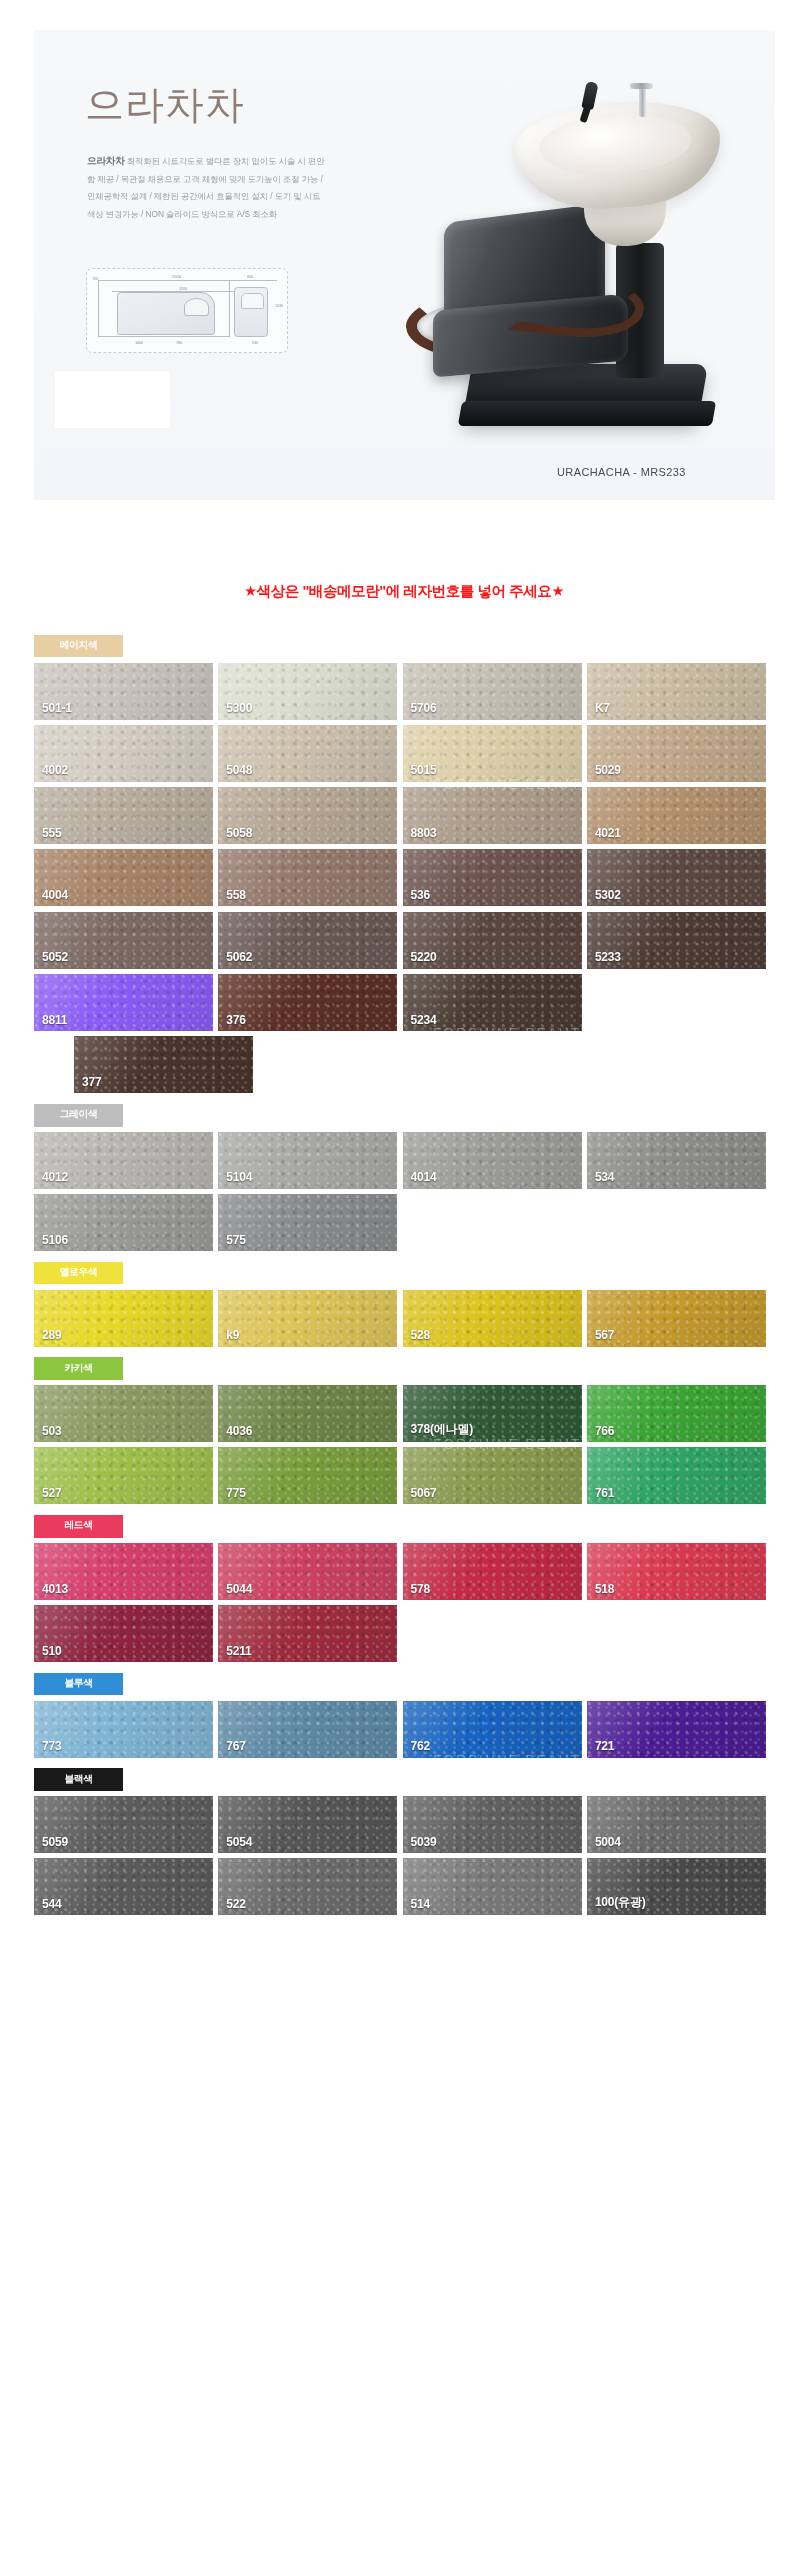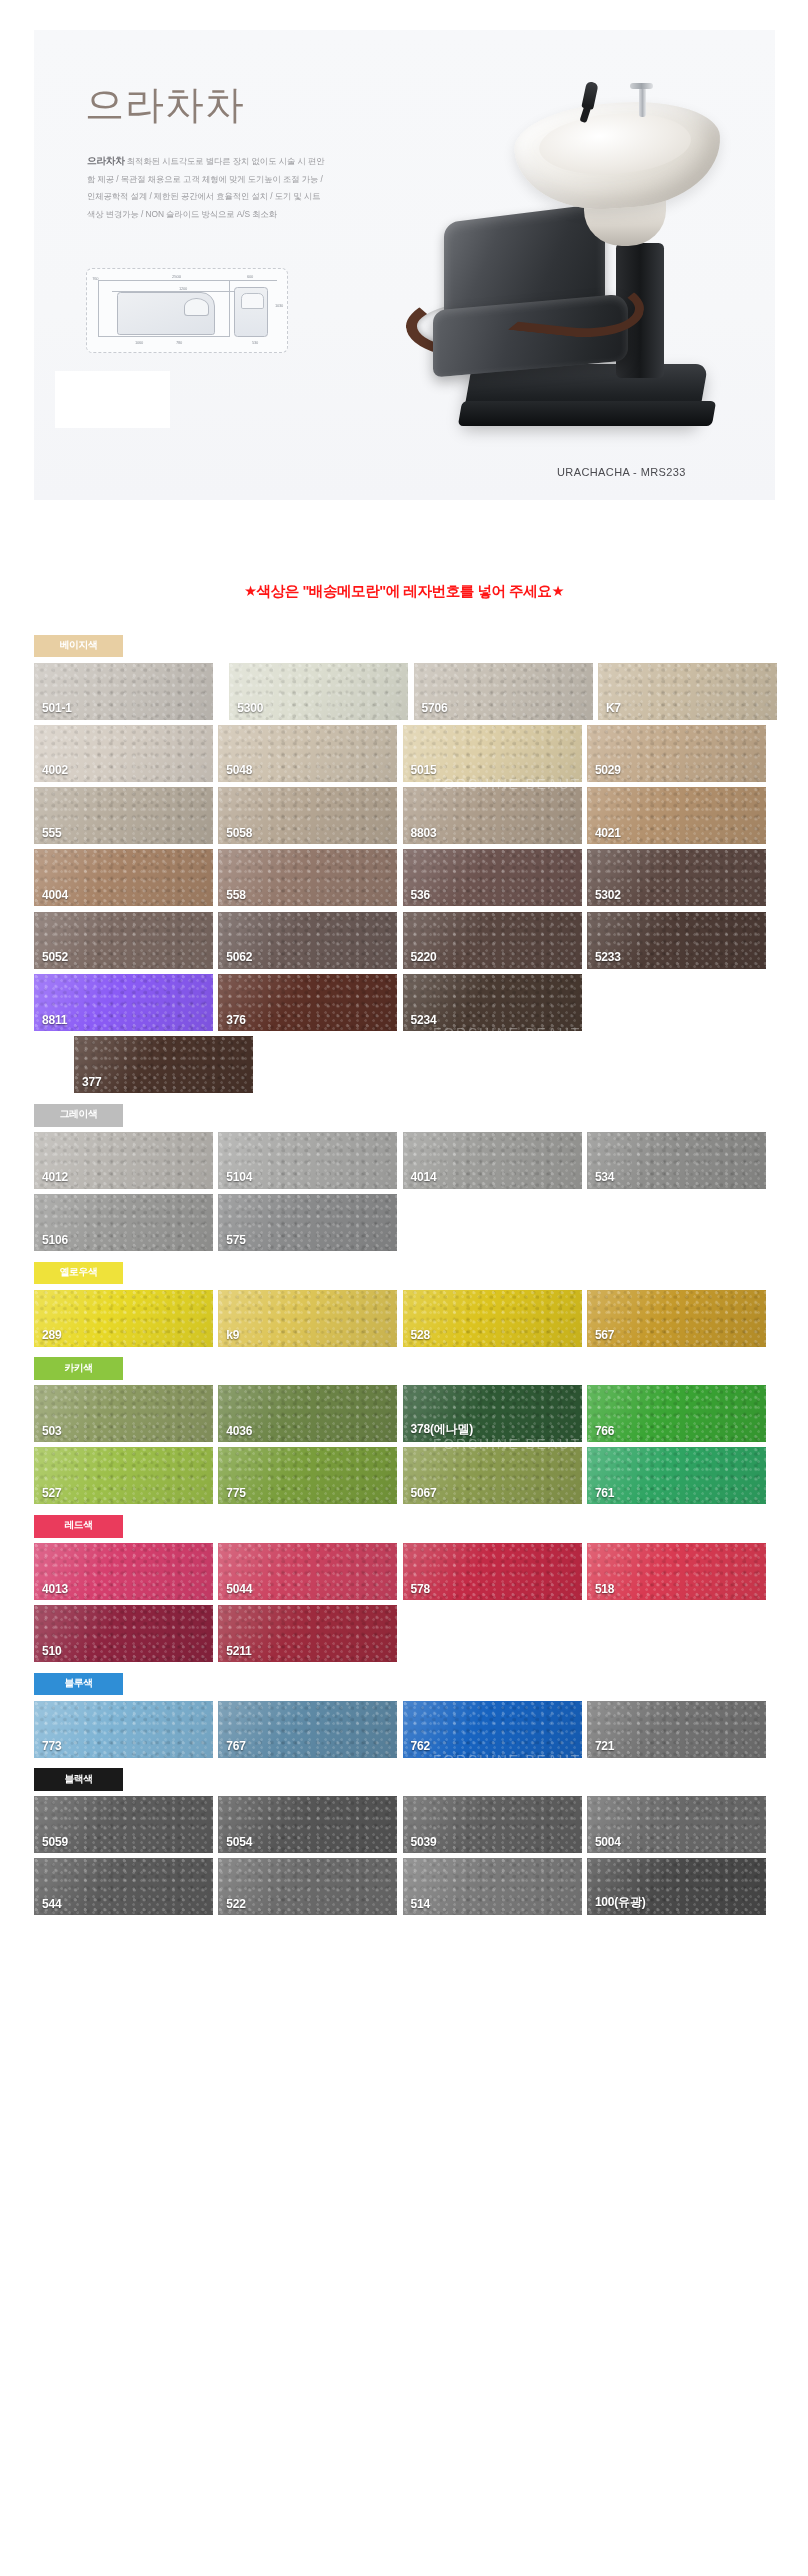--- a/index.html
+++ b/index.html
@@ -383,21 +383,21 @@
 
   <section class="catalog">
     <div class="catalog-heading">★색상은 "배송메모란"에 레자번호를 넣어 주세요★</div>
     <div id="groups-root">
         <div class="group"><div class="group-tag" style="background: rgb(232, 207, 163); color: rgb(255, 255, 255);">베이지색</div><div class="swatch-grid" style="position: relative;">
             <div class="swatch" style="background: rgb(201, 196, 189);">
               <div class="grain"></div>
               <div class="sheen"></div>
               <span class="swatch-code">501-1</span>
             </div>
-            <div class="swatch" style="background: rgb(220, 222, 208); margin-left: 11px;">
+            <div class="swatch" style="background: rgb(220, 222, 208);">
               <div class="grain"></div>
               <div class="sheen"></div>
               <span class="swatch-code">5300</span>
             </div>
             <div class="swatch" style="background: rgb(198, 191, 180);">
               <div class="grain"></div>
               <div class="sheen"></div>
               <span class="swatch-code">5706</span>
             </div>
             <div class="swatch" style="background: rgb(203, 189, 164);">
@@ -646,21 +646,21 @@
             <div class="swatch" style="background: rgb(94, 138, 166);">
               <div class="grain"></div>
               <div class="sheen"></div>
               <span class="swatch-code">767</span>
             </div>
             <div class="swatch" style="background: rgb(23, 99, 192);">
               <div class="grain"></div>
               <div class="sheen"></div>
               <span class="swatch-code">762</span>
             </div>
-            <div class="swatch" style="background: #737373;">
+            <div class="swatch" style="background: #4c1d95;">
               <div class="grain"></div>
               <div class="sheen"></div>
               <span class="swatch-code">721</span>
             </div>
             <div class="watermark" style="left: 399px; top: 51px;">FORSHINE BEAUTY</div>
           </div></div>
         <div class="group"><div class="group-tag" style="background: rgb(26, 26, 26); color: rgb(255, 255, 255);">블랙색</div><div class="swatch-grid">
             <div class="swatch" style="background: rgb(93, 93, 93);">
               <div class="grain"></div>
               <div class="sheen"></div>

